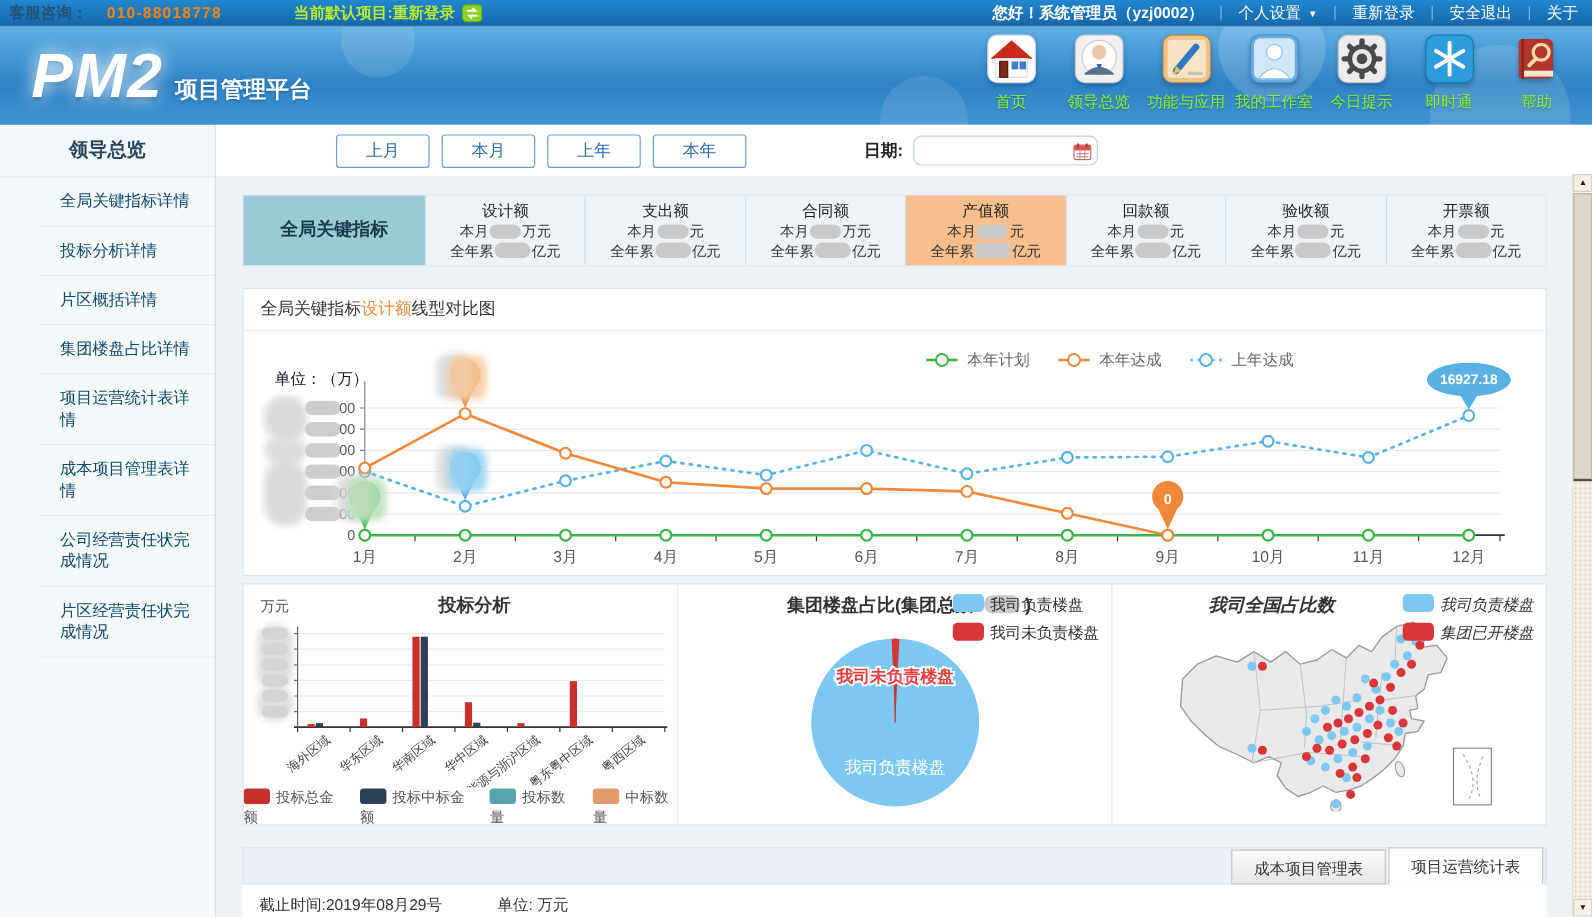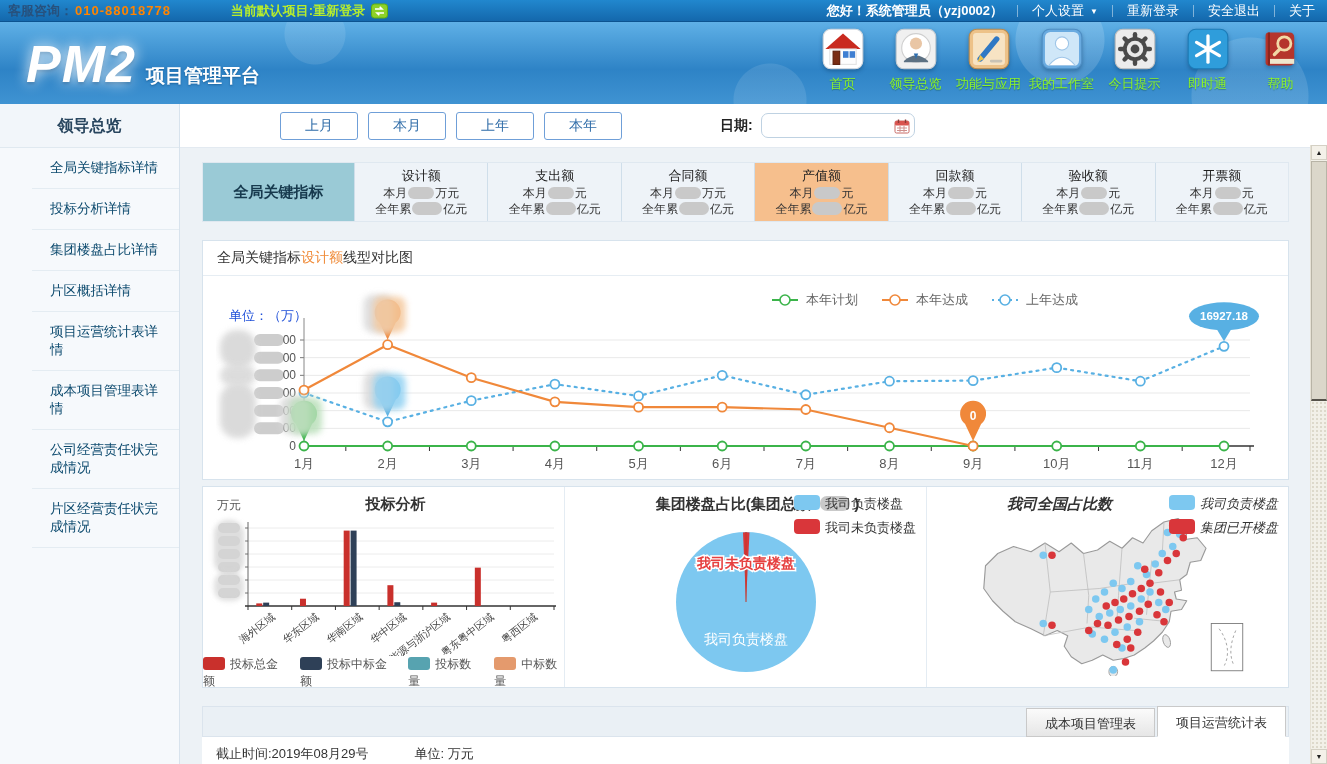--- a/index.html
+++ b/index.html
@@ -3,21 +3,21 @@
 <meta charset="utf-8">
 <style>
   html,body{margin:0;padding:0;background:#fff;}
   *{box-sizing:border-box;font-family:"Liberation Sans","DejaVu Sans",sans-serif;}
   #app{width:1327px;height:764px;position:relative;overflow:hidden;background:#edf2f6;}
 
   
   .topbar{height:22px;background:linear-gradient(#2187ce,#1468ac);border-bottom:1px solid #0c5390;
     display:flex;align-items:center;font-size:13px;position:relative;z-index:5;}
   .svc-label{color:#27517d;font-weight:bold;margin-left:8px;}
-  .svc-phone{color:#ff8400;font-weight:bold;margin-left:2px;letter-spacing:1px;}
+  .svc-phone{color:#ff8400;font-weight:bold;margin-left:16px;letter-spacing:1px;}
   .proj{color:#b5ec2f;font-weight:bold;margin-left:60px;}
   .proj-icon{margin-left:6px;display:inline-flex;}
   .tb-right{margin-left:auto;display:flex;align-items:center;color:#fff;margin-right:12px;}
   .greet{font-weight:bold;}
   .tb-sep{width:1px;height:12px;background:rgba(255,255,255,.45);margin:0 14px;}
   .tb-item{cursor:pointer;white-space:nowrap;}
   .caret{font-size:8px;margin-left:6px;vertical-align:1px;}
 
   
   .header{height:82px;position:relative;
@@ -58,21 +58,21 @@
     background:#eef3f8;font-size:12px;color:#333;line-height:1.35;}
   .card:last-child{border-right:none;}
   .card .ct{font-size:13px;color:#222;}
   .card.main-tab{flex:0 0 152px;background:#9acad6;font-size:15px;font-weight:bold;color:#173a4e;}
   .card.active{background:#f6bf8d;}
   .blob{display:inline-block;background:#c9c9c9;border-radius:7px;vertical-align:-2px;}
 
   .panel{background:#fff;border:1px solid #d7e3ed;margin-top:18px;position:relative;}
   .panel-title{padding:8px 14px;font-size:14px;color:#333;border-bottom:1px solid #e6edf3;}
   .panel-title .orange{color:#f08c3a;}
-  .unit-label{position:absolute;left:26px;top:66px;font-size:13px;color:#1d4ed8;}
+  .unit-label{position:absolute;left:26px;top:66px;font-size:13px;color:#0f172a;}
   #lineChart{display:block;margin:2px auto 0;}
 
   .row3{display:flex;margin-top:6px;background:#fff;border:1px solid #d7e3ed;height:202px;}
   .p{position:relative;flex:1;border-right:1px solid #e4ecf3;overflow:hidden;}
   .p:last-child{border-right:none;font-style:italic;}
   .p .t{text-align:center;font-weight:bold;font-size:15px;color:#333;margin-top:8px;white-space:nowrap;padding-left:24px;}
   .ylab{position:absolute;left:14px;top:10px;font-size:12px;color:#555;}
   .blegend{display:flex;justify-content:center;gap:16px;font-size:12px;color:#555;margin-top:0;align-items:center;}
   .sw{width:22px;height:13px;border-radius:3px;display:inline-block;vertical-align:-2px;margin-right:5px;}
   .ov-legend{position:absolute;right:10px;top:8px;font-size:13px;color:#333;z-index:3;}
@@ -193,22 +193,22 @@
       </div>
   </div>
 
   <div class="bodyrow">
 
     <div class="sidebar">
       <div class="sb-title">领导总览</div>
       <div id="sb-items">
           <div class="sb-item">全局关键指标详情</div>
           <div class="sb-item">投标分析详情</div>
+          <div class="sb-item">片区概括详情</div>
           <div class="sb-item">集团楼盘占比详情</div>
-          <div class="sb-item">片区概括详情</div>
           <div class="sb-item">项目运营统计表详情</div>
           <div class="sb-item">成本项目管理表详情</div>
           <div class="sb-item">公司经营责任状完成情况</div>
           <div class="sb-item">片区经营责任状完成情况</div>
         </div>
     </div>
 
     <div class="main">
       <div class="filterbar">
         <span id="fbtns" style="display:flex;">

